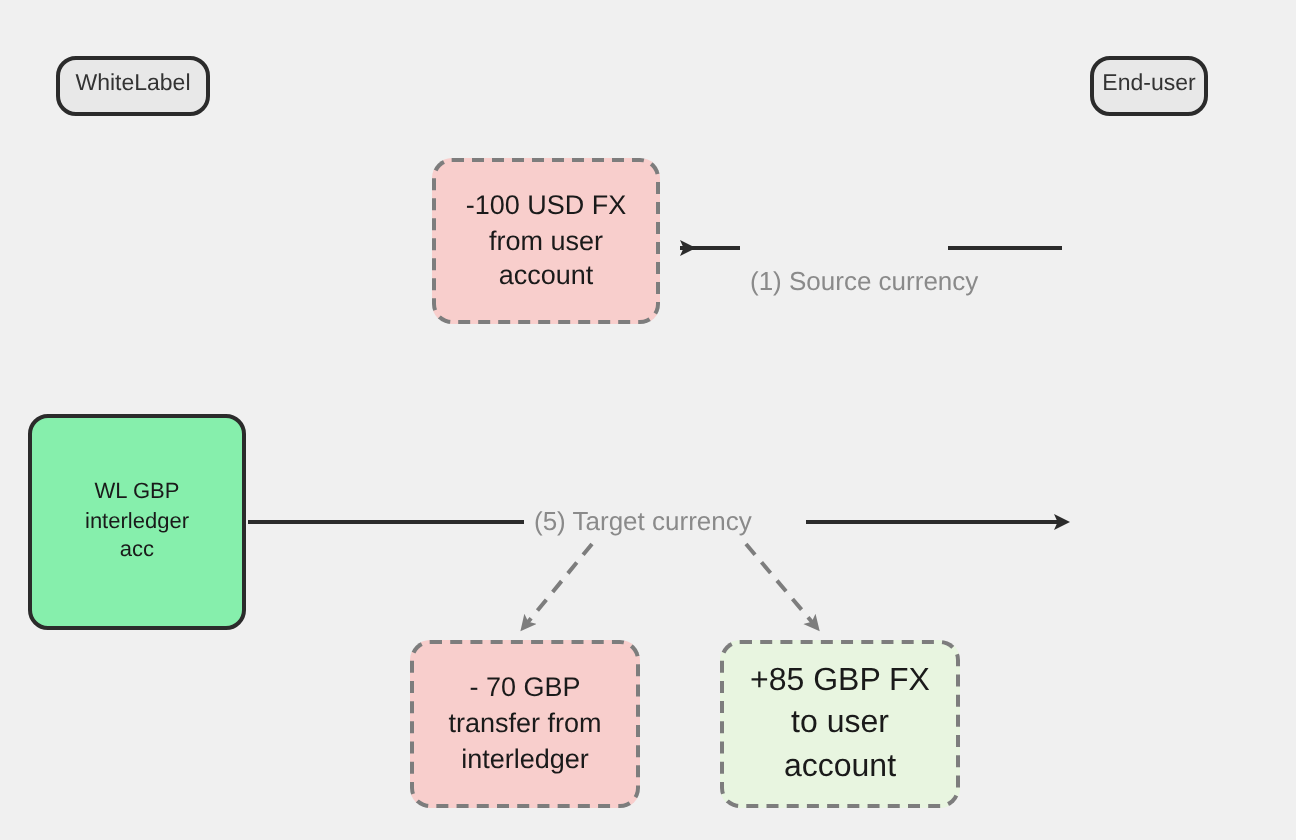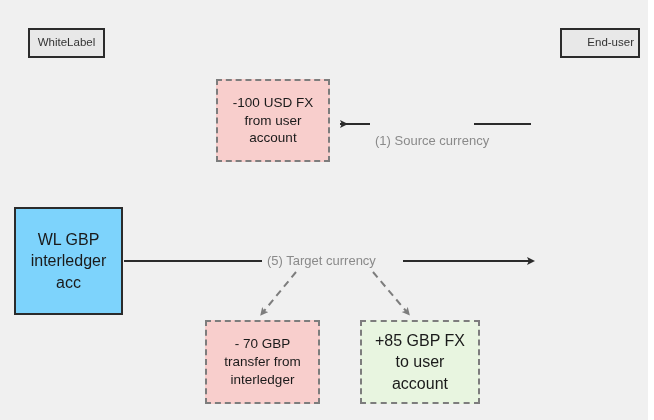--- a/index.html
+++ b/index.html
@@ -32,40 +32,41 @@
     pointer-events: none;
   }
   .node {
     position: absolute;
     box-sizing: border-box;
     display: flex;
     align-items: center;
     justify-content: center;
     text-align: center;
     color: #1a1a1a;
+    border-radius: 10px;
   }
   .node .lbl {
     line-height: 1.32;
     padding: 0 4px;
     white-space: pre-line;
   }
 
   
   .pool {
     border: 2px solid #2b2b2b;
     background: #e8e8e8;
     font-size: 11.5px;
     color: #333333;
   }
 
   
   .rect-green {
     border: 2px solid #2b2b2b;
-    background: #7dd3fc;
-    font-size: 16px;
+    background: #86efac;
+    font-size: 11px;
   }
 
   
   .rounded-yellow {
     border: 2.5px solid #232323;
     background: #ffe92f;
     border-radius: 16px;
     font-size: 13.5px;
   }
 
@@ -125,21 +126,21 @@
 
     <g>
       <line x1="373" y1="272" x2="406" y2="311" stroke="#7d7d7d" stroke-width="2" stroke-dasharray="7,5" marker-end="url(#arrow-gray)"></line>
     </g>
   </svg>
 
   <div class="node pool" style="left:28px; top:28px; width:77px; height:30px;">
     <span class="lbl">WhiteLabel</span>
   </div>
 
-  <div class="node pool" style="left:560px; top:28px; width:80px; height:30px;justify-content:flex-end;">
+  <div class="node pool" style="left:545px; top:28px; width:59px; height:30px;">
     <span class="lbl">End-user</span>
   </div>
 
   <div class="node dashed-pink" style="left:216px; top:79px; width:114px; height:83px;">
     <span class="lbl">-100 USD FX
 from user
 account</span>
   </div>
 
 

